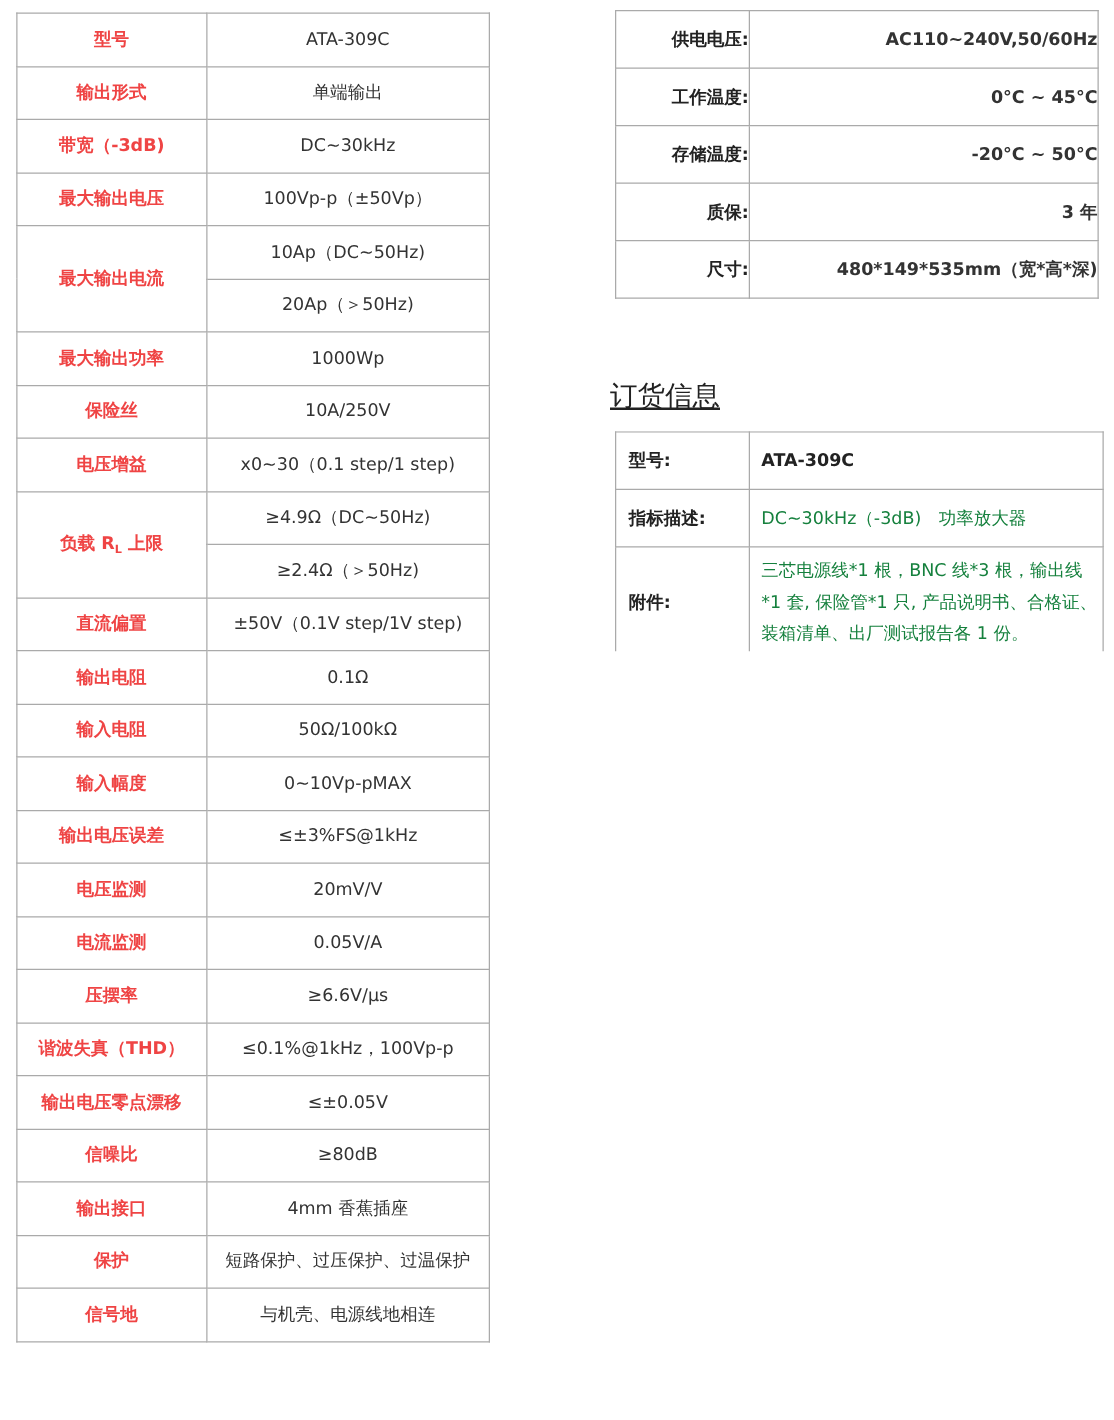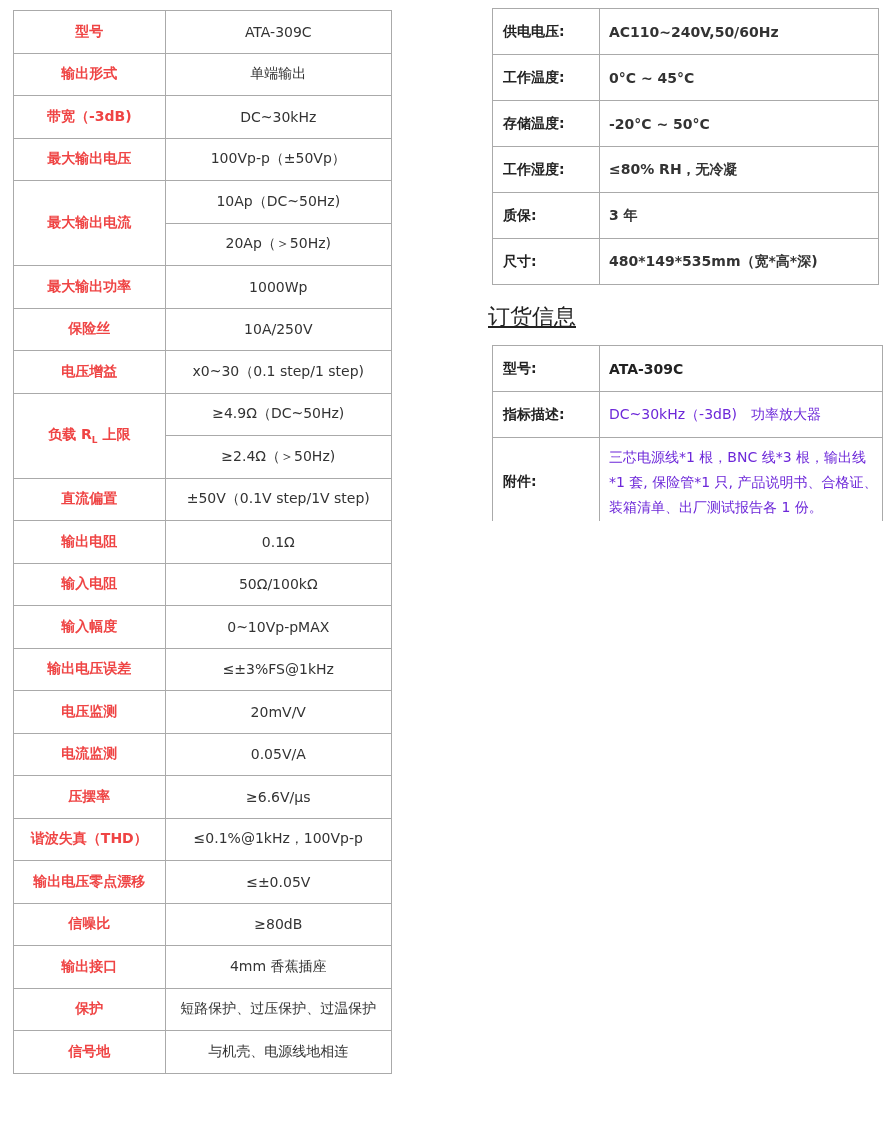--- a/index.html
+++ b/index.html
@@ -7,32 +7,32 @@
          font-family: "DejaVu Sans", "Liberation Sans", sans-serif; color: #333333; }
   table { border-collapse: collapse; position: absolute; }
   td { border: 1px solid #aaaaaa; font-size: 14px; padding: 0; }
 
   #spec-table { left: 13px; top: 10px; width: 379px; }
   #spec-table td { height: 41.5px; text-align: center; }
   #spec-table td.k { width: 151px; font-weight: bold; color: #ef4444; }
   #spec-table td.v { width: 226px; color: #333; }
 
   #env-table { left: 492px; top: 8px; width: 387px; }
-  #env-table td { height: 45px; text-align: left; }
+  #env-table td { height: 45px; text-align: right; }
   #env-table td.k { width: 96px; padding-left: 10px; font-weight: bold; color: #222; }
   #env-table td.v { padding-left: 9px; color: #333; font-weight: bold; }
 
   #order-heading { position: absolute; left: 488px; top: 302px; font-size: 22px;
                    color: #222; margin: 0; font-weight: normal; text-decoration: underline; }
 
   #order-wrap { position: absolute; left: 492px; top: 345px; width: 392px; height: 176px; overflow: hidden; }
   #order-table { position: static; width: 391px; }
   #order-table td { height: 45px; text-align: left; }
   #order-table td.k { width: 96px; padding-left: 10px; font-weight: bold; color: #222; }
-  #order-table td.v { padding-left: 9px; color: #6d28d9; }
+  #order-table td.v { padding-left: 9px; color: #15803d; }
   #order-table td.v.bold { font-weight: bold; color: #222; }
   #order-table td.multi { line-height: 25px; padding-top: 0; padding-bottom: 0; height: 88px; font-size: 14px; }
   sub { font-size: 9px; }
 </style>
 </head>
 <body>
 
 <table id="spec-table">
   <tbody>
       <tr>
@@ -144,24 +144,20 @@
       </tr>
   <tr>
         <td class="k">工作温度:</td>
         <td class="v">0°C ~ 45°C</td>
       </tr>
   <tr>
         <td class="k">存储温度:</td>
         <td class="v">-20°C ~ 50°C</td>
       </tr>
   <tr>
-        <td class="k">工作湿度:</td>
-        <td class="v">≤80% RH，无冷凝</td>
-      </tr>
-  <tr>
         <td class="k">质保:</td>
         <td class="v">3 年</td>
       </tr>
   <tr>
         <td class="k">尺寸:</td>
         <td class="v">480*149*535mm（宽*高*深)</td>
       </tr>
 </tbody>
   </table>
 

